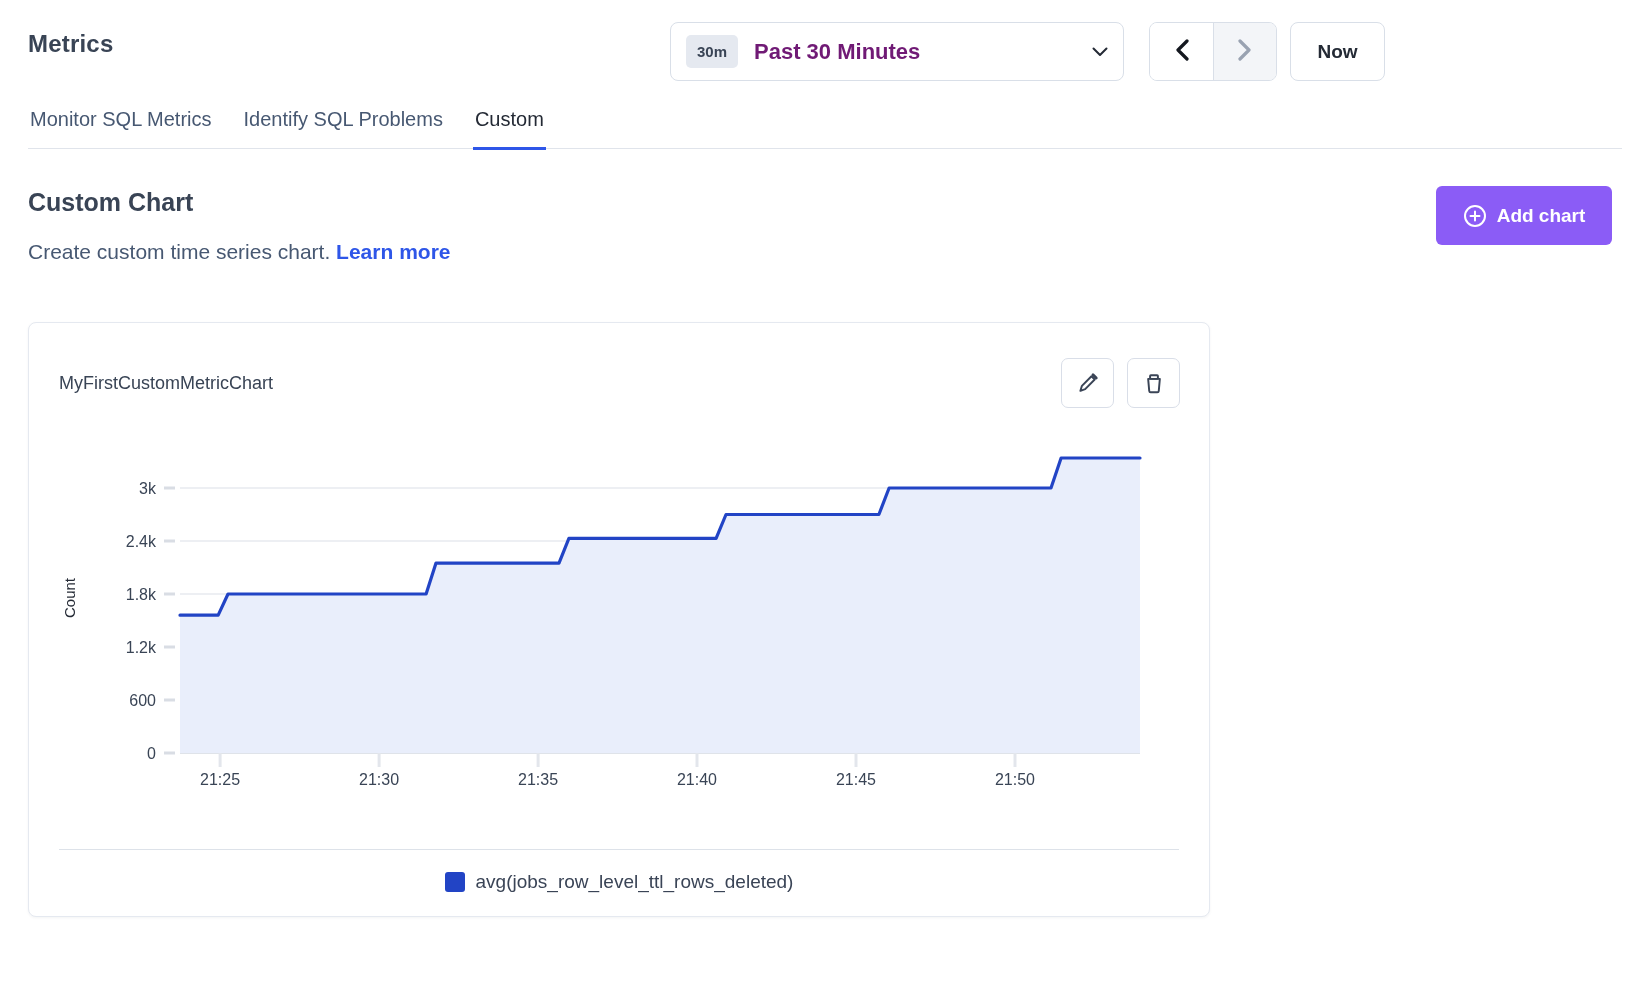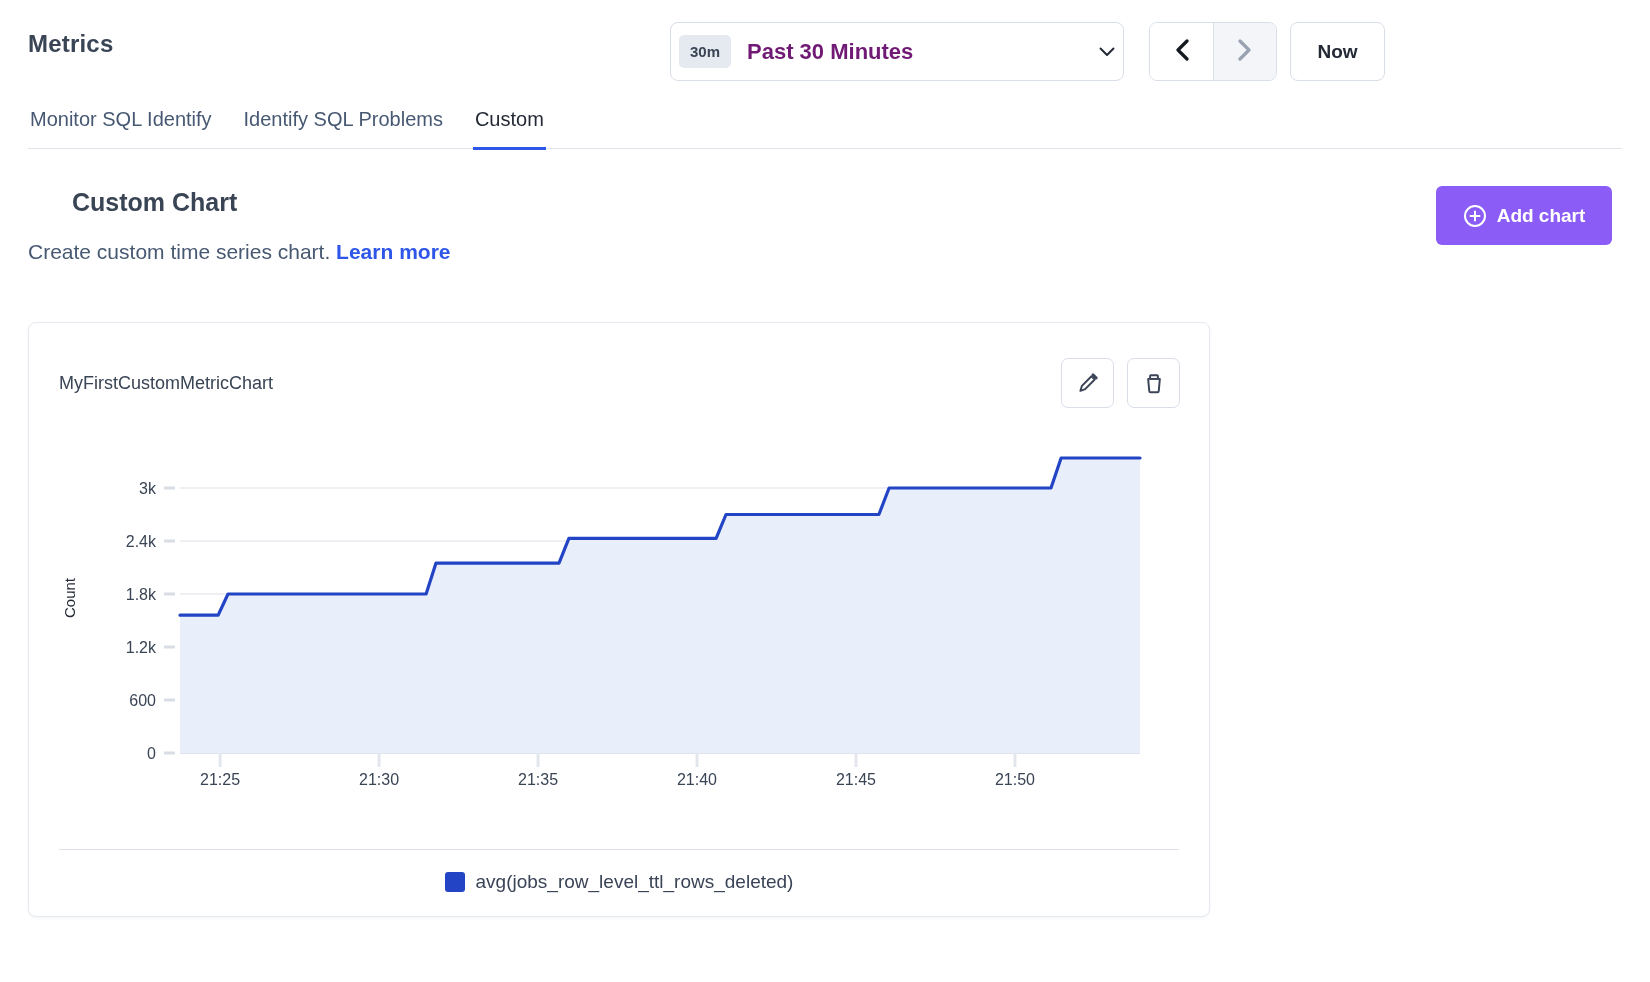--- a/index.html
+++ b/index.html
@@ -5,21 +5,21 @@
   * { box-sizing: border-box; margin: 0; padding: 0; }
   html,body { width:1650px; height:982px; background:#ffffff; overflow:hidden;
               font-family:"Liberation Sans", sans-serif; }
 
   
   .page-title { position:absolute; left:28px; top:30px; font-size:24px; font-weight:700;
                 color:#394455; letter-spacing:.2px; }
 
   .time-select { position:absolute; left:670px; top:22px; width:454px; height:59px;
                  border:1px solid #d9dfe8; border-radius:8px; background:#fff;
-                 display:flex; align-items:center; padding:0 8px; cursor:pointer; }
+                 display:flex; align-items:center; padding:0 15px; cursor:pointer; }
   .range-badge { background:#e5e9f0; color:#394455; font-size:15px; font-weight:700;
                  padding:8px 11px; border-radius:5px; margin-right:16px; }
   .range-label { font-size:22px; font-weight:700; color:#701a75; }
   .time-select .chev { margin-left:auto; }
 
   .pager { position:absolute; left:1149px; top:22px; width:128px; height:59px;
            border:1px solid #d9dfe8; border-radius:8px; background:#fff;
            display:flex; overflow:hidden; }
   .pager-btn { width:50%; height:100%; display:flex; align-items:center; justify-content:center;
                background:#fff; border:none; cursor:pointer; }
@@ -32,21 +32,21 @@
 
   
   .tabs { position:absolute; left:28px; right:28px; top:100px; display:flex; gap:28px;
           border-bottom:1px solid #e0e4eb; }
   .tab { font-size:20px; color:#475872; padding:8px 2px 16px; cursor:pointer; }
   .tab.active { color:#242a35; font-weight:500; border-bottom:3px solid #2e56e8;
                 margin-bottom:-2px; }
 
   
   .section-title { position:absolute; left:28px; top:188px; font-size:25px; font-weight:700;
-                   color:#394455;margin-left:44px; }
+                   color:#394455; }
   .section-desc { position:absolute; left:28px; top:240px; font-size:21px; color:#475872; }
   .learn-more { color:#2e56e8; font-weight:600; cursor:pointer; text-decoration:none; }
 
   .add-chart-btn { position:absolute; left:1436px; top:186px; width:176px; height:59px;
                    border:none; border-radius:6px; background:#6133f0; color:#fff;
                    font-size:19px; font-weight:700; cursor:pointer;
                    display:flex; align-items:center; justify-content:center; gap:10px;
                    font-family:"Liberation Sans", sans-serif; }
 
   
@@ -103,21 +103,21 @@
       <svg width="14" height="22" viewBox="0 0 14 22" fill="none">
         <path d="M2 2 L11 11 L2 20" stroke="#99a2b1" stroke-width="3.2" stroke-linecap="round" stroke-linejoin="round"></path>
       </svg>
     </span>
   </button>
 </div>
 
 <button class="now-btn">Now</button>
 
 <nav class="tabs">
-  <div class="tab">Monitor SQL Identify</div>
+  <div class="tab">Monitor SQL Metrics</div>
   <div class="tab">Identify SQL Problems</div>
   <div class="tab active">Custom</div>
 </nav>
 
 <h2 class="section-title">Custom Chart</h2>
 
 <p class="section-desc">
   <span>Create custom time series chart.</span>
   <a class="learn-more" href="#">Learn more</a>
 </p>

